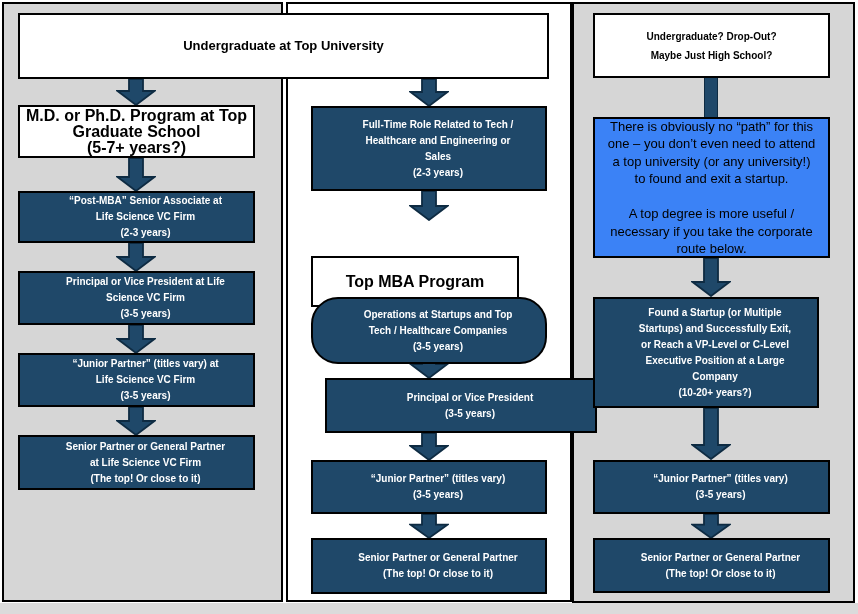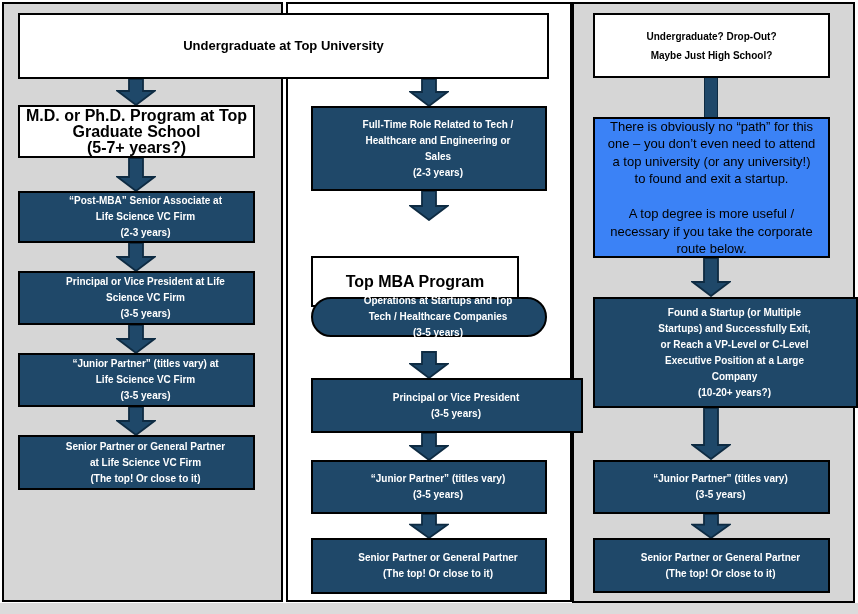--- a/index.html
+++ b/index.html
@@ -130,29 +130,29 @@
   </div>
   <svg class="arrow" style="left:409px;top:190px;width:40px;height:31px;" viewBox="0 0 40 31">
       <polygon points="13,1 27,1 27,16 38.5,16 20,30 1.5,16 13,16" fill="#1F4869" stroke="#0E2B42" stroke-width="1.8" stroke-linejoin="miter"></polygon>
     </svg>
   <div class="node white-box" style="left:311px;top:220px;width:208px;height:51px;margin-top:36px;">
     <span>Top MBA Program</span>
   </div>
   <svg class="arrow" style="left:409px;top:270px;width:40px;height:28px;" viewBox="0 0 40 28">
       <polygon points="13,1 27,1 27,13 38.5,13 20,27 1.5,13 13,13" fill="#1F4869" stroke="#0E2B42" stroke-width="1.8" stroke-linejoin="miter"></polygon>
     </svg>
-  <div class="node navy-box" style="left:311px;top:297px;width:236px;height:40px;border-radius:27px;">
+  <div class="node navy-box" style="left:311px;top:297px;width:236px;height:67px;border-radius:27px;">
     <span>Operations at Startups and Top
 Tech / Healthcare Companies
 (3-5 years)</span>
   </div>
   <svg class="arrow" style="left:409px;top:351px;width:40px;height:28px;" viewBox="0 0 40 28">
       <polygon points="13,1 27,1 27,13 38.5,13 20,27 1.5,13 13,13" fill="#1F4869" stroke="#0E2B42" stroke-width="1.8" stroke-linejoin="miter"></polygon>
     </svg>
-  <div class="node navy-box" style="left:311px;top:378px;width:272px;height:55px;">
+  <div class="node navy-box" style="left:325px;top:378px;width:272px;height:55px;">
     <span>Principal or Vice President
 (3-5 years)</span>
   </div>
   <svg class="arrow" style="left:409px;top:432px;width:40px;height:29px;" viewBox="0 0 40 29">
       <polygon points="13,1 27,1 27,14 38.5,14 20,28 1.5,14 13,14" fill="#1F4869" stroke="#0E2B42" stroke-width="1.8" stroke-linejoin="miter"></polygon>
     </svg>
   <div class="node navy-box" style="left:311px;top:460px;width:236px;height:54px;">
     <span>“Junior Partner” (titles vary)
 (3-5 years)</span>
   </div>
@@ -175,21 +175,21 @@
 a top university (or any university!)
 to found and exit a startup.
 
 A top degree is more useful /
 necessary if you take the corporate
 route below.</span>
   </div>
   <svg class="arrow" style="left:691px;top:257px;width:40px;height:40px;" viewBox="0 0 40 40">
       <polygon points="13,1 27,1 27,25 38.5,25 20,39 1.5,25 13,25" fill="#1F4869" stroke="#0E2B42" stroke-width="1.8" stroke-linejoin="miter"></polygon>
     </svg>
-  <div class="node navy-box" style="left:593px;top:297px;width:265px;height:111px;">
+  <div class="node navy-box" style="left:593px;top:297px;width:226px;height:111px;">
     <span>Found a Startup (or Multiple
 Startups) and Successfully Exit,
 or Reach a VP-Level or C-Level
 Executive Position at a Large
 Company
 (10-20+ years?)</span>
   </div>
   <svg class="arrow" style="left:691px;top:407px;width:40px;height:53px;" viewBox="0 0 40 53">
       <polygon points="13,1 27,1 27,38 38.5,38 20,52 1.5,38 13,38" fill="#1F4869" stroke="#0E2B42" stroke-width="1.8" stroke-linejoin="miter"></polygon>
     </svg>

